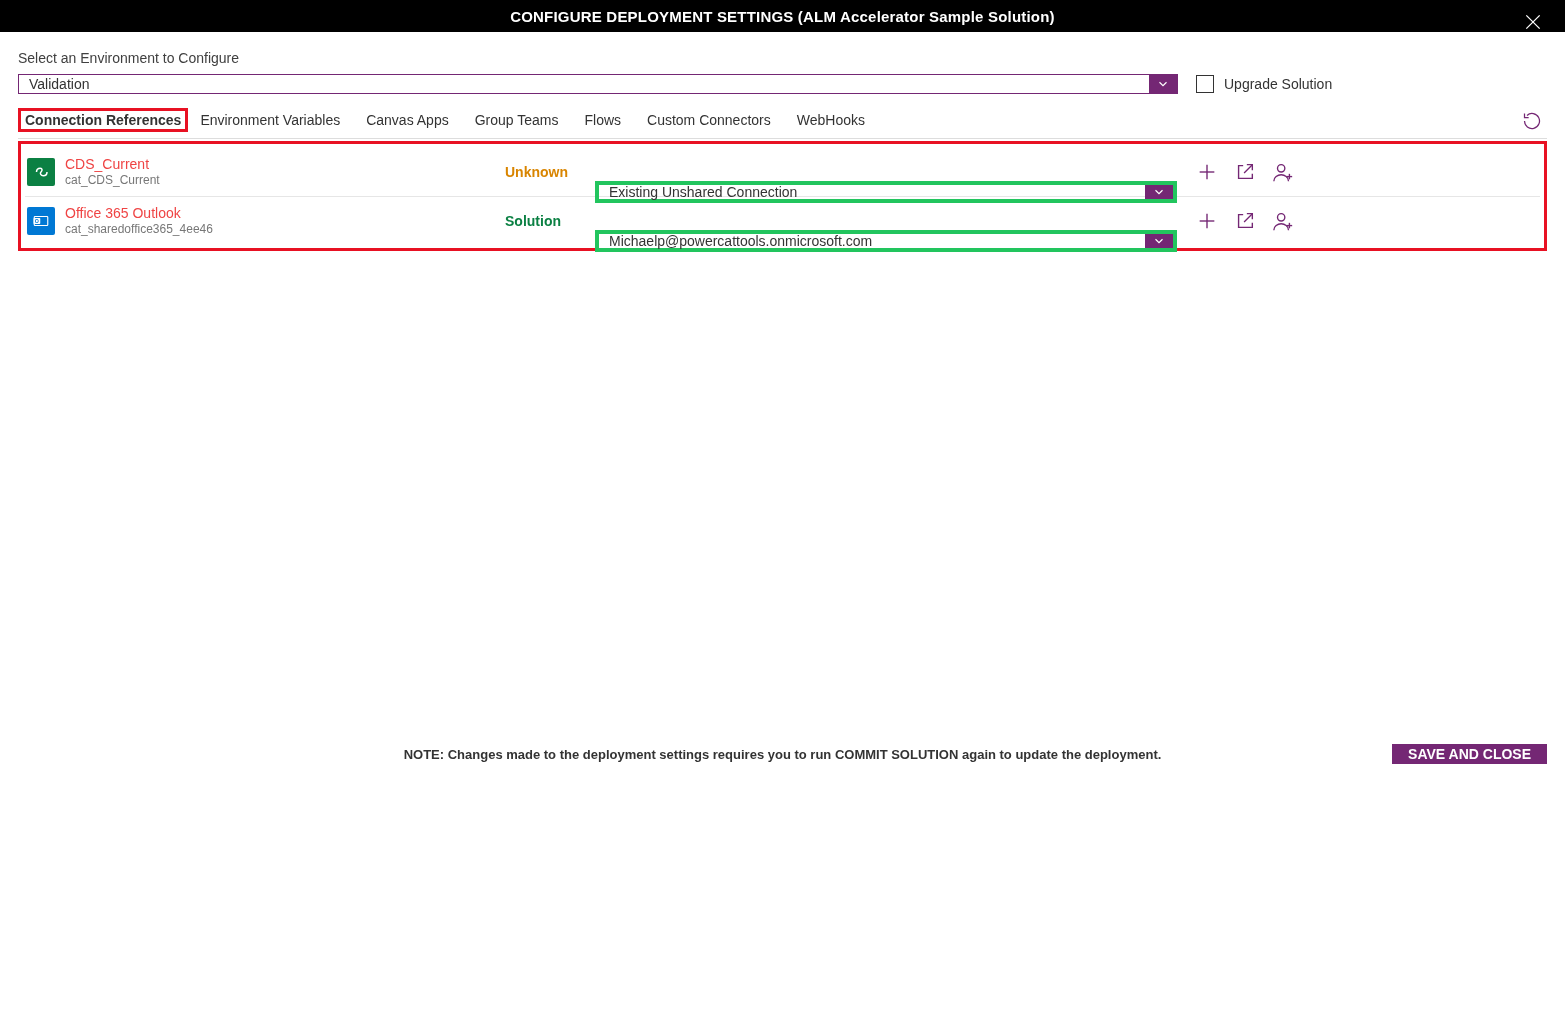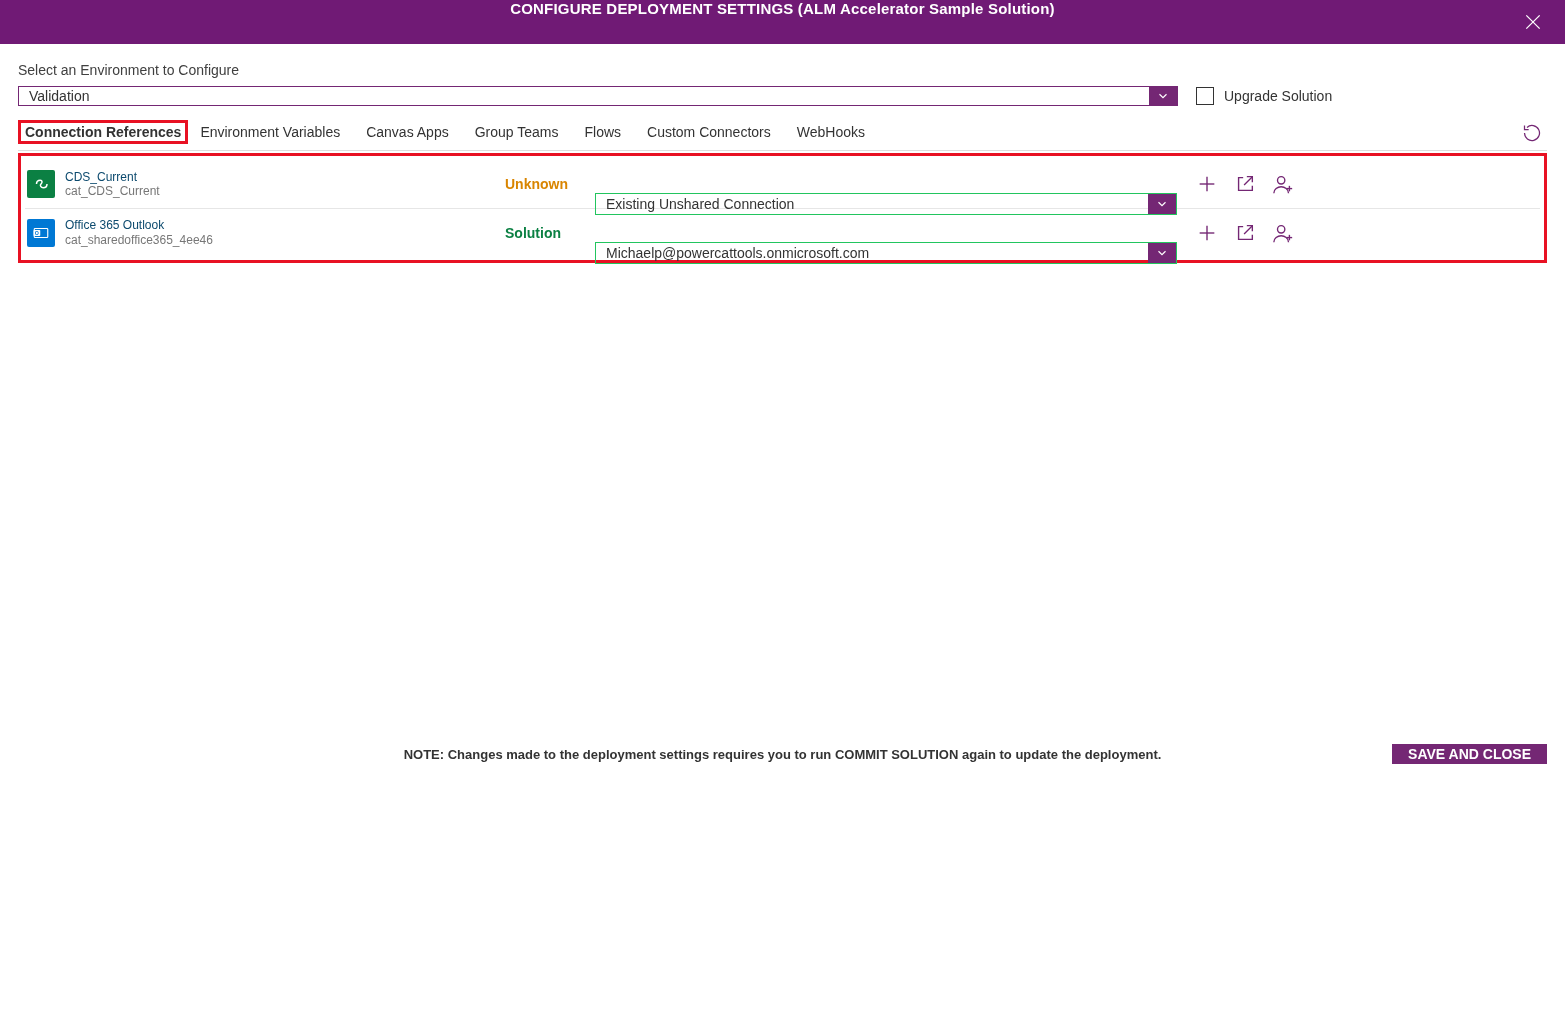--- a/index.html
+++ b/index.html
@@ -1,20 +1,20 @@
 <!DOCTYPE html>
 <html><head>
 <meta charset="utf-8">
 <style>
   * { box-sizing: border-box; }
   html, body { margin:0; padding:0; font-family: "Segoe UI", Arial, sans-serif; font-size:14px; color:#333; background:#fff; }
   .page { width:1565px; height:1032px; position:relative; background:#fff; }
 
   .header {
-    height:44px; background:#701a75; color:#fff; display:flex; justify-content:center; position:relative;
+    height:32px; background:#000000; color:#fff; display:flex; align-items:center; justify-content:center; position:relative;
   }
   .header-title { font-weight:600; font-size:15px; letter-spacing:0.2px; }
   .close-btn { position:absolute; right:10px; top:0; height:44px; width:44px; display:flex; align-items:center; justify-content:center; cursor:pointer; }
   .close-btn svg { width:20px; height:20px; stroke:#fff; stroke-width:1.5; }
 
   .body { padding:18px 18px 0 18px; }
 
   .section-label { font-size:14px; color:#404040; margin-bottom:8px; }
 
   .env-row { display:flex; align-items:center; gap:18px; margin-bottom:14px; }
@@ -35,26 +35,26 @@
 
   .list-box { border:3px solid #e81123; margin-top:2px; padding:4px 4px; }
 
   .row { display:flex; align-items:center; height:48px; border-top:1px solid #e6e6e6; }
   .row:first-child { border-top:none; }
   .row-icon { width:28px; height:28px; margin:0 10px 0 2px; border-radius:2px; display:flex; align-items:center; justify-content:center; }
   .row-icon.green { background:#0b8043; }
   .row-icon.blue { background:#0078d4; }
   .row-icon svg { width:18px; height:18px; fill:#fff; }
   .row-names { flex:0 0 440px; display:flex; flex-direction:column; justify-content:center; }
-  .row-name { font-size:12px; color:#0c4a6e; line-height:1.2; }
+  .row-name { font-size:14px; color:#ef4444; line-height:1.2; }
   .row-sub { font-size:12px; color:#777; line-height:1.2; }
   .row-status { flex:0 0 90px; text-align:left; font-weight:600; padding-right:18px; }
   .status-unknown { color:#d98500; }
   .status-connected { color:#0b8043; }
-  .row-select { flex:0 0 582px; display:flex; border:1px solid #22c55e; height:22px;margin-top:40px; }
+  .row-select { flex:0 0 582px; display:flex; border:4px solid #22c55e; height:22px;margin-top:40px; }
   .row-select-text { flex:1; padding:0 10px; display:flex; align-items:center; font-size:14px; color:#333; }
   .row-actions { display:flex; gap:14px; margin-left:18px; }
   .action-btn { width:24px; height:24px; display:flex; align-items:center; justify-content:center; cursor:pointer; }
   .action-btn svg { width:22px; height:22px; stroke:#742774; stroke-width:1.5; fill:none; }
 
   .footer { position:absolute; bottom:270px; left:0; right:0; display:flex; align-items:center; justify-content:center; padding:0 18px; }
   .note { font-size:13px; font-weight:600; color:#333; }
   .save-btn { position:absolute; right:18px; bottom:268px; height:20px; padding:0 16px; background:#742774; color:#fff; font-weight:600; display:flex; align-items:center; cursor:pointer; border:none; font-size:14px; }
 </style>
 </head>

